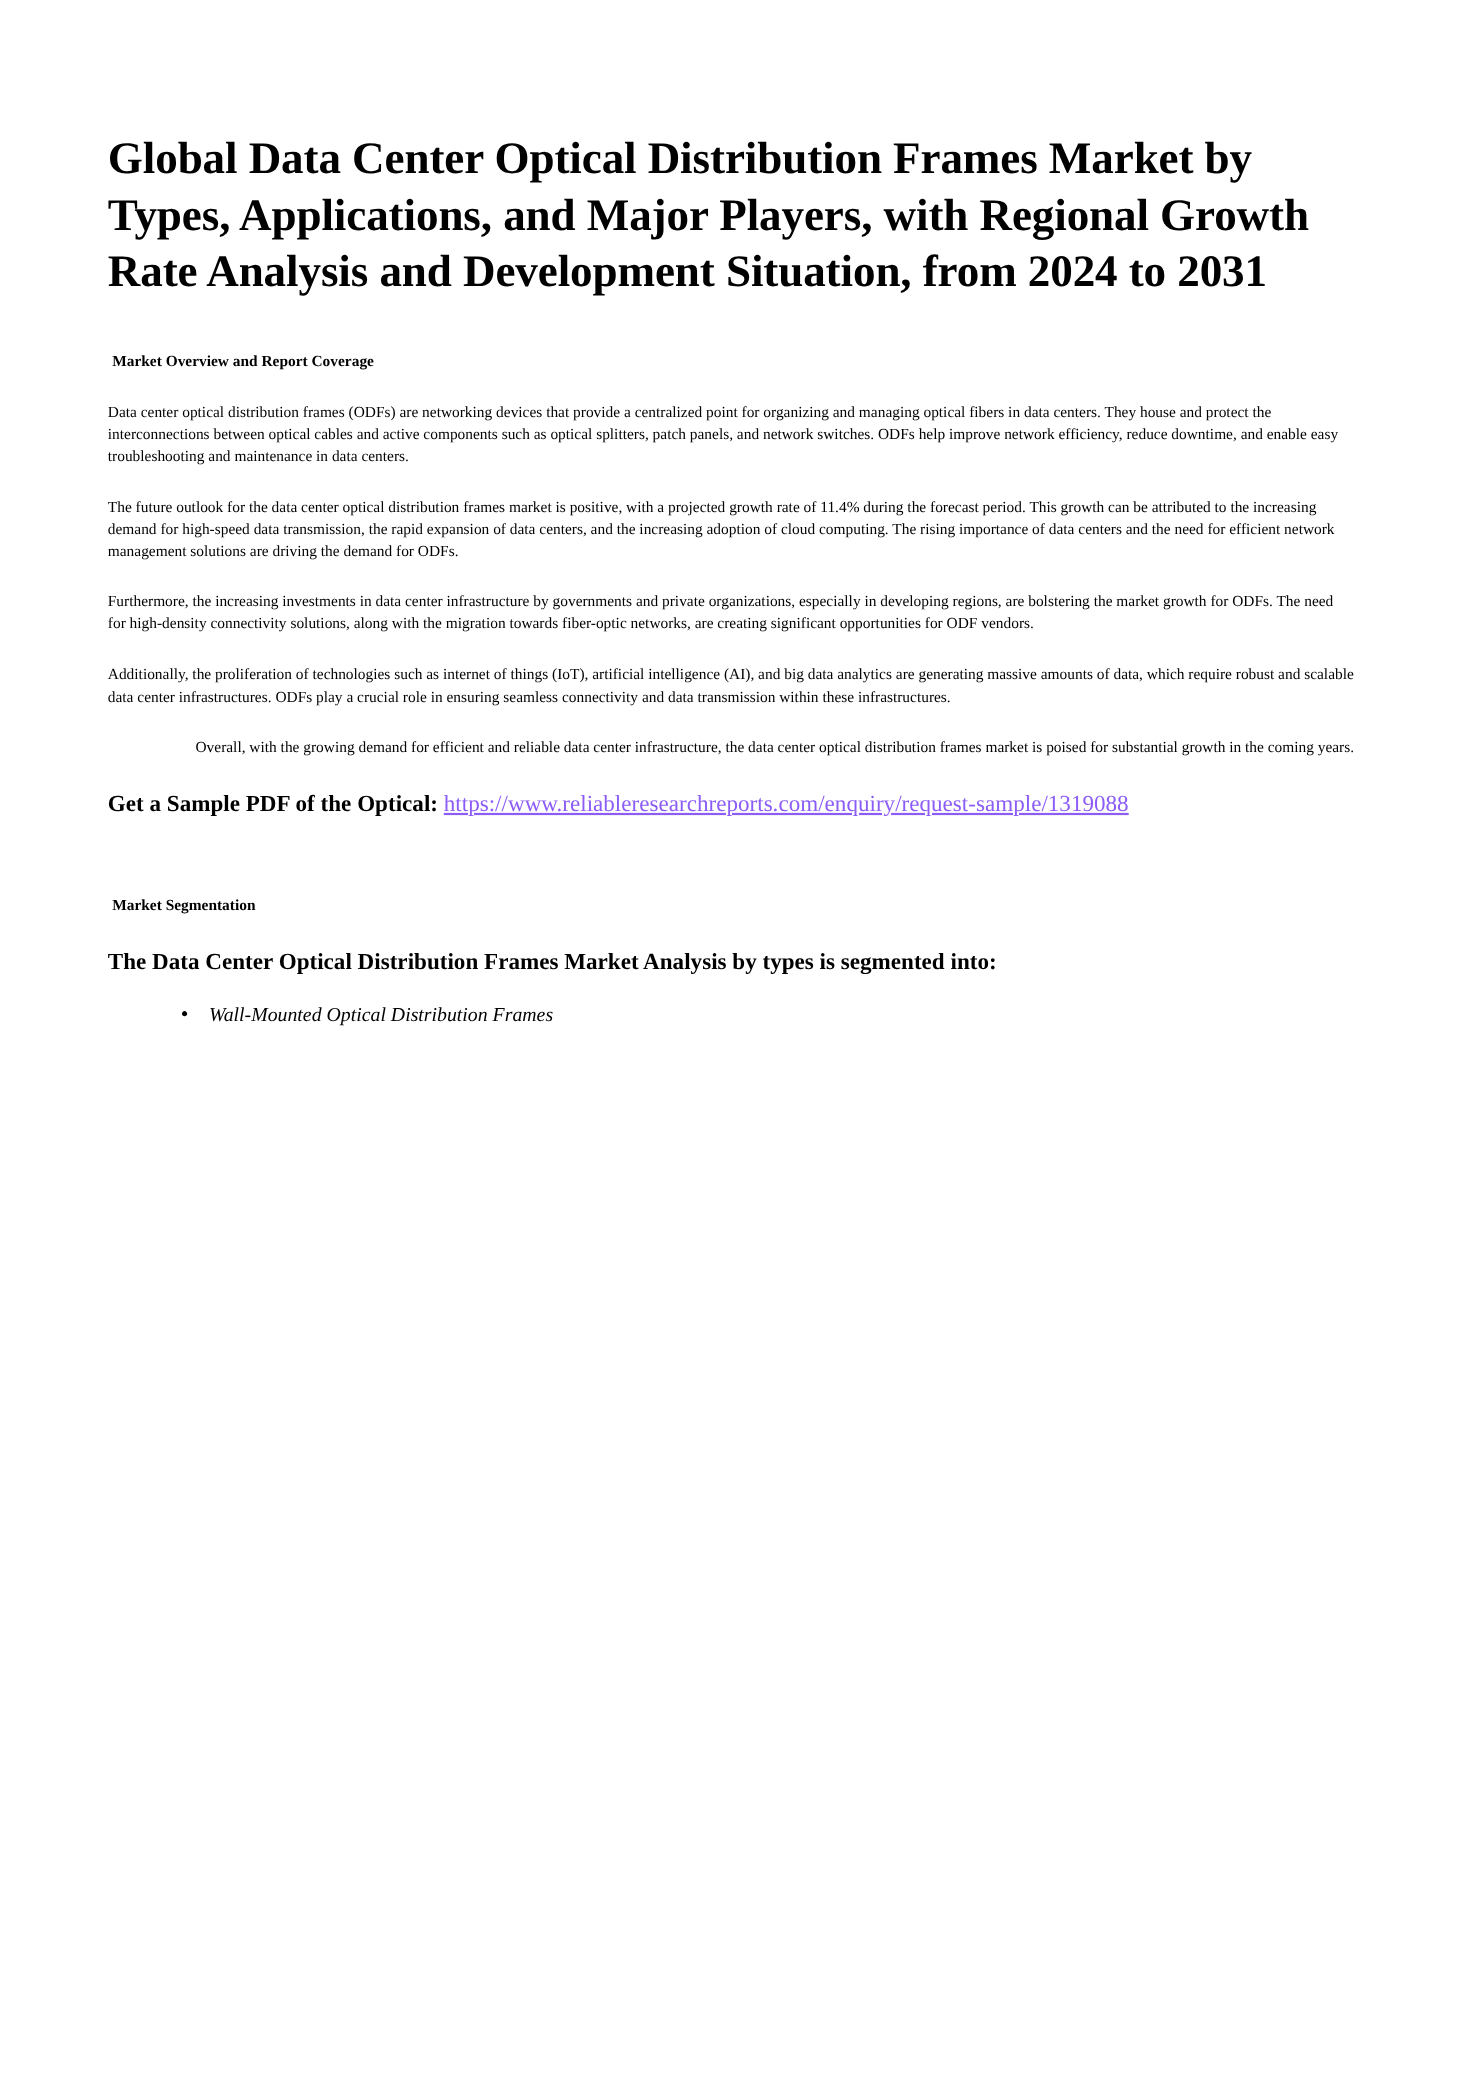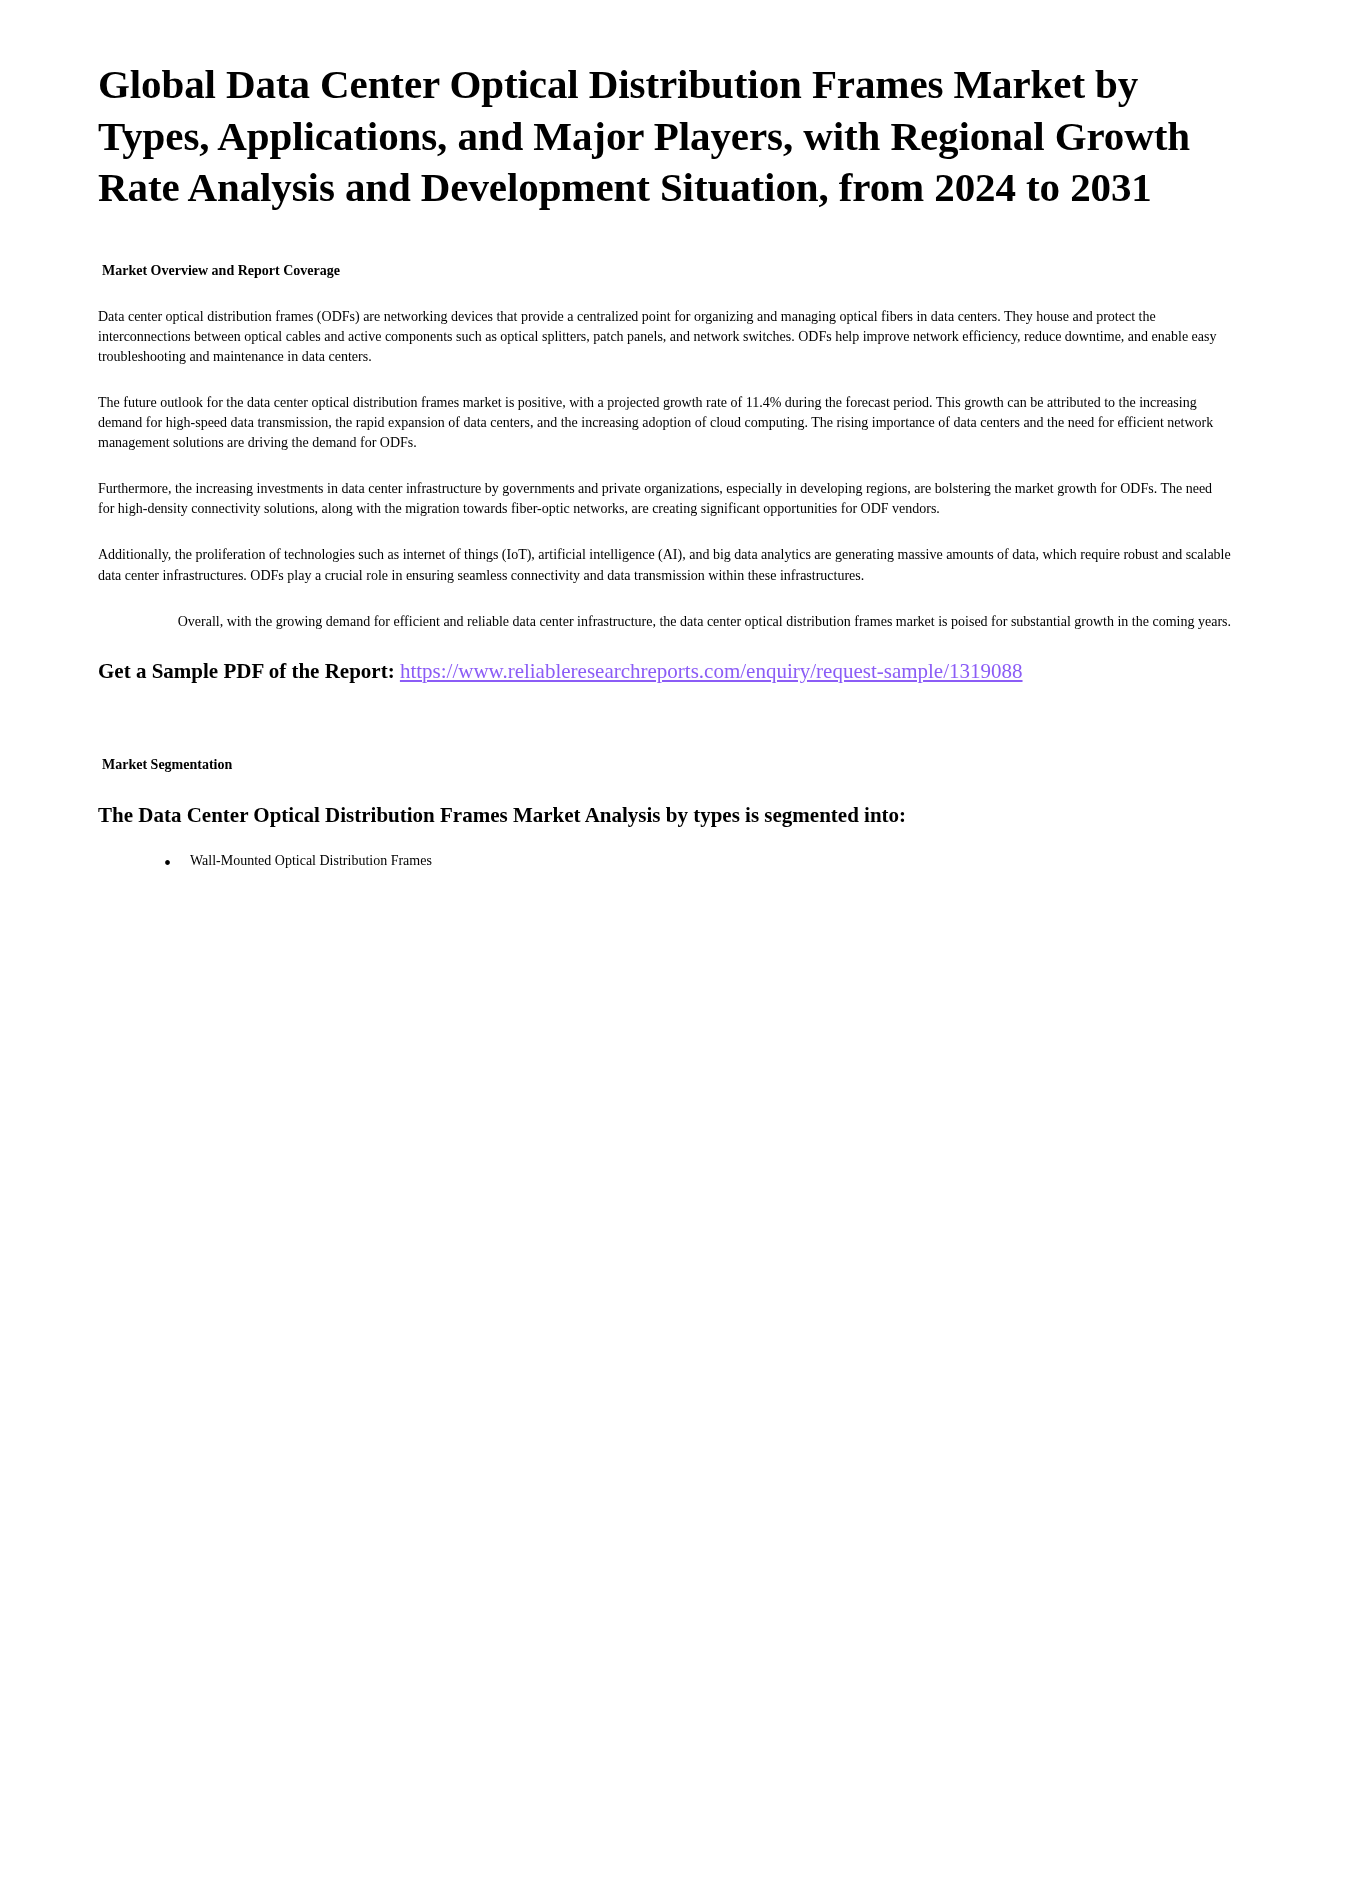--- a/index.html
+++ b/index.html
@@ -13,21 +13,21 @@
     min-height: 1903px;
     font-family: "Liberation Serif", "DejaVu Serif", serif;
     color: #000000;
     -webkit-font-smoothing: antialiased;
   }
   .page {
     width: 1345px;
     min-height: 1903px;
     background: #ffffff;
     box-sizing: border-box;
-    padding: 59px 98px 40px 98px;
+    padding: 118px 98px 40px 98px;
     position: relative;
   }
   .doc-title {
     font-size: 41px;
     font-weight: bold;
     line-height: 1.26;
     letter-spacing: -0.1px;
     margin: 0 0 48px 0;
     max-width: 1160px;
     color: #000;
@@ -71,26 +71,27 @@
     line-height: 1.4;
     margin: 16px 0 22px 0;
     color: #000;
   }
   ul.type-list {
     margin: 0;
     padding: 0 0 0 66px;
     list-style: none;
   }
   ul.type-list li {
-    font-size: 14px;
+    font-size: 18px;
     line-height: 1.27;
     margin: 0 0 2px 0;
     position: relative;
     padding-left: 26px;
     color: #000;
+    font-style: italic;
   }
   ul.type-list li::before {
     content: "\2022";
     position: absolute;
     left: 0;
     top: -1px;
     font-size: 20px;
     line-height: 1.27;
   }
   .gap-block {
@@ -110,21 +111,21 @@
 
   <p class="body-par">The future outlook for the data center optical distribution frames market is positive, with a projected growth rate of 11.4% during the forecast period. This growth can be attributed to the increasing demand for high-speed data transmission, the rapid expansion of data centers, and the increasing adoption of cloud computing. The rising importance of data centers and the need for efficient network management solutions are driving the demand for ODFs.</p>
 
   <p class="body-par">Furthermore, the increasing investments in data center infrastructure by governments and private organizations, especially in developing regions, are bolstering the market growth for ODFs. The need for high-density connectivity solutions, along with the migration towards fiber-optic networks, are creating significant opportunities for ODF vendors.</p>
 
   <p class="body-par">Additionally, the proliferation of technologies such as internet of things (IoT), artificial intelligence (AI), and big data analytics are generating massive amounts of data, which require robust and scalable data center infrastructures. ODFs play a crucial role in ensuring seamless connectivity and data transmission within these infrastructures.</p>
 
   <p class="body-par tight">Overall, with the growing demand for efficient and reliable data center infrastructure, the data center optical distribution frames market is poised for substantial growth in the coming years.</p>
 
   <p class="link-par">
-    <span class="link-label">Get a Sample PDF of the Report:</span>
+    <span class="link-label">Get a Sample PDF of the Optical:</span>
     <a class="doc-link" href="#">https://www.reliableresearchreports.com/enquiry/request-sample/1319088</a>
   </p>
 
   <div class="gap-block"></div>
 
   <h2 class="section-heading">Market Segmentation</h2>
 
   <p class="seg-intro">The Data Center Optical Distribution Frames Market Analysis by types is segmented into:</p>
 
   <ul class="type-list">

